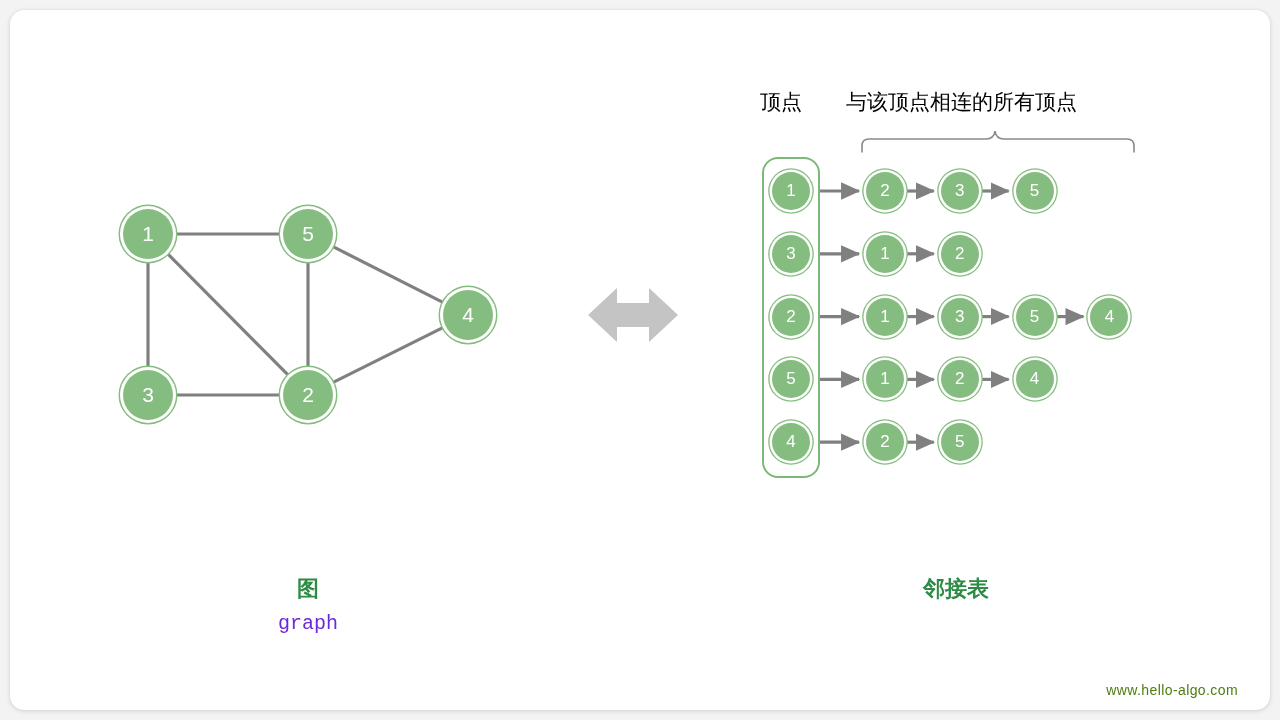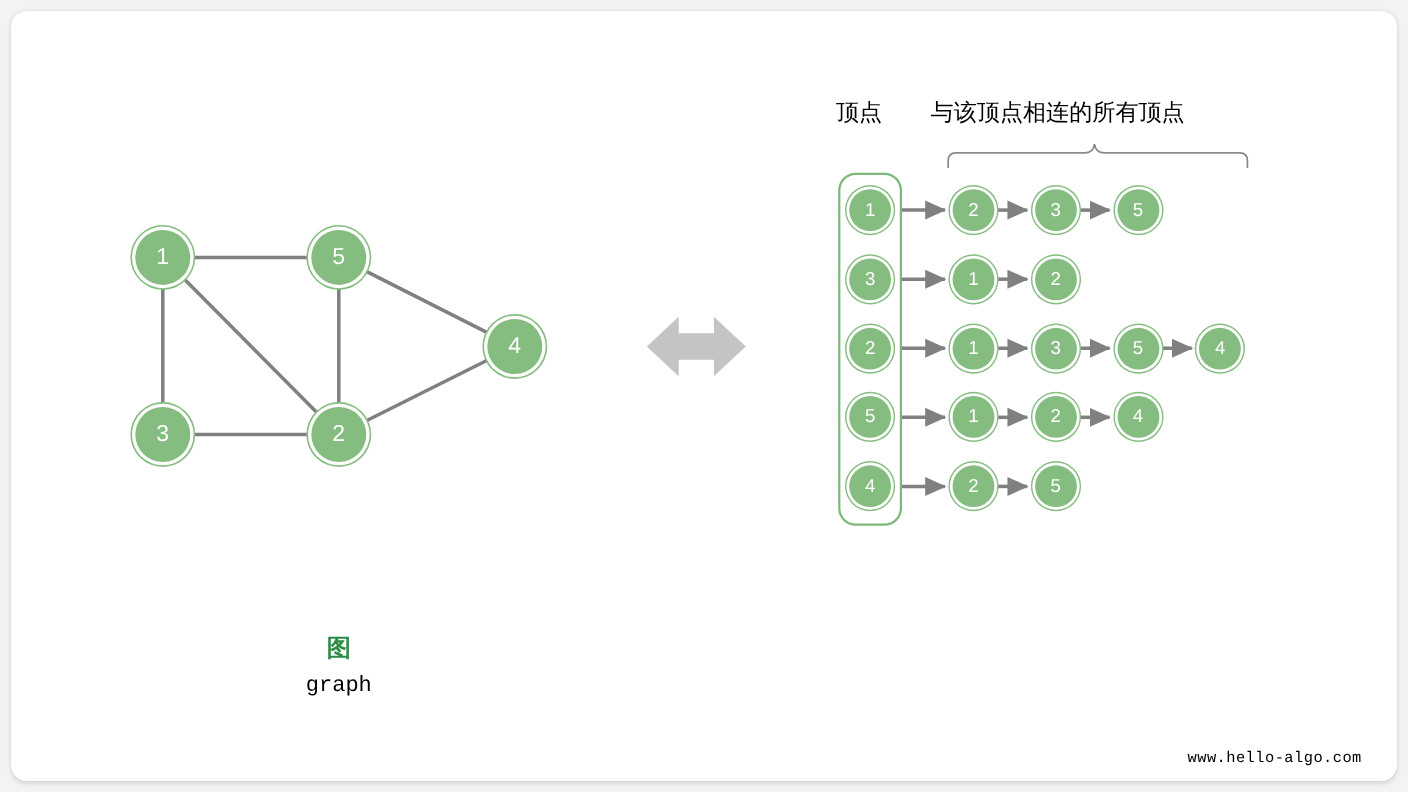--- a/index.html
+++ b/index.html
@@ -92,35 +92,35 @@
     position: absolute;
     color: #2e8b45;
     font-size: 22px;
     font-weight: bold;
     white-space: nowrap;
     text-align: center;
     font-family: "Liberation Sans", "DejaVu Sans", sans-serif;
   }
   .cap-en {
     position: absolute;
-    color: #000000;
+    color: #6d28d9;
     font-size: 20px;
     white-space: nowrap;
     text-align: center;
     font-family: "Liberation Mono", "DejaVu Sans Mono", monospace;
   }
 
   #watermark {
     position: absolute;
     right: 42px;
     bottom: 22px;
-    color: #000000;
+    color: #4d7c0f;
     font-size: 14px;
     letter-spacing: 0.4px;
-    font-family: Liberation Mono, monospace;
+    font-family: Liberation Sans, sans-serif;
     white-space: nowrap;
   }
 </style>
 </head>
 <body>
 
 <div id="canvas">
   <div id="card"></div>
 
   <svg class="layer" viewBox="0 0 1280 720">
@@ -199,15 +199,16 @@
       <div class="node list-node" style="left: 866px; top: 423.2px;">2</div>
       <div class="node list-node" style="left: 940.8px; top: 423.2px;">5</div>
     </div>
 
   <div class="hdr" style="left:760px; top:88px;">顶点</div>
   <div class="hdr" style="left:846px; top:88px;">与该顶点相连的所有顶点</div>
 
   <div class="cap-cn" style="left:208px; top:574px; width:200px;">图</div>
   <div class="cap-en" style="left:208px; top:612px; width:200px;">graph</div>
 
+  <div class="cap-cn" style="left:856px; top:574px; width:200px;">邻接表</div>
 
   <div id="watermark">www.hello-algo.com</div>
 </div>
 
 </body></html>

